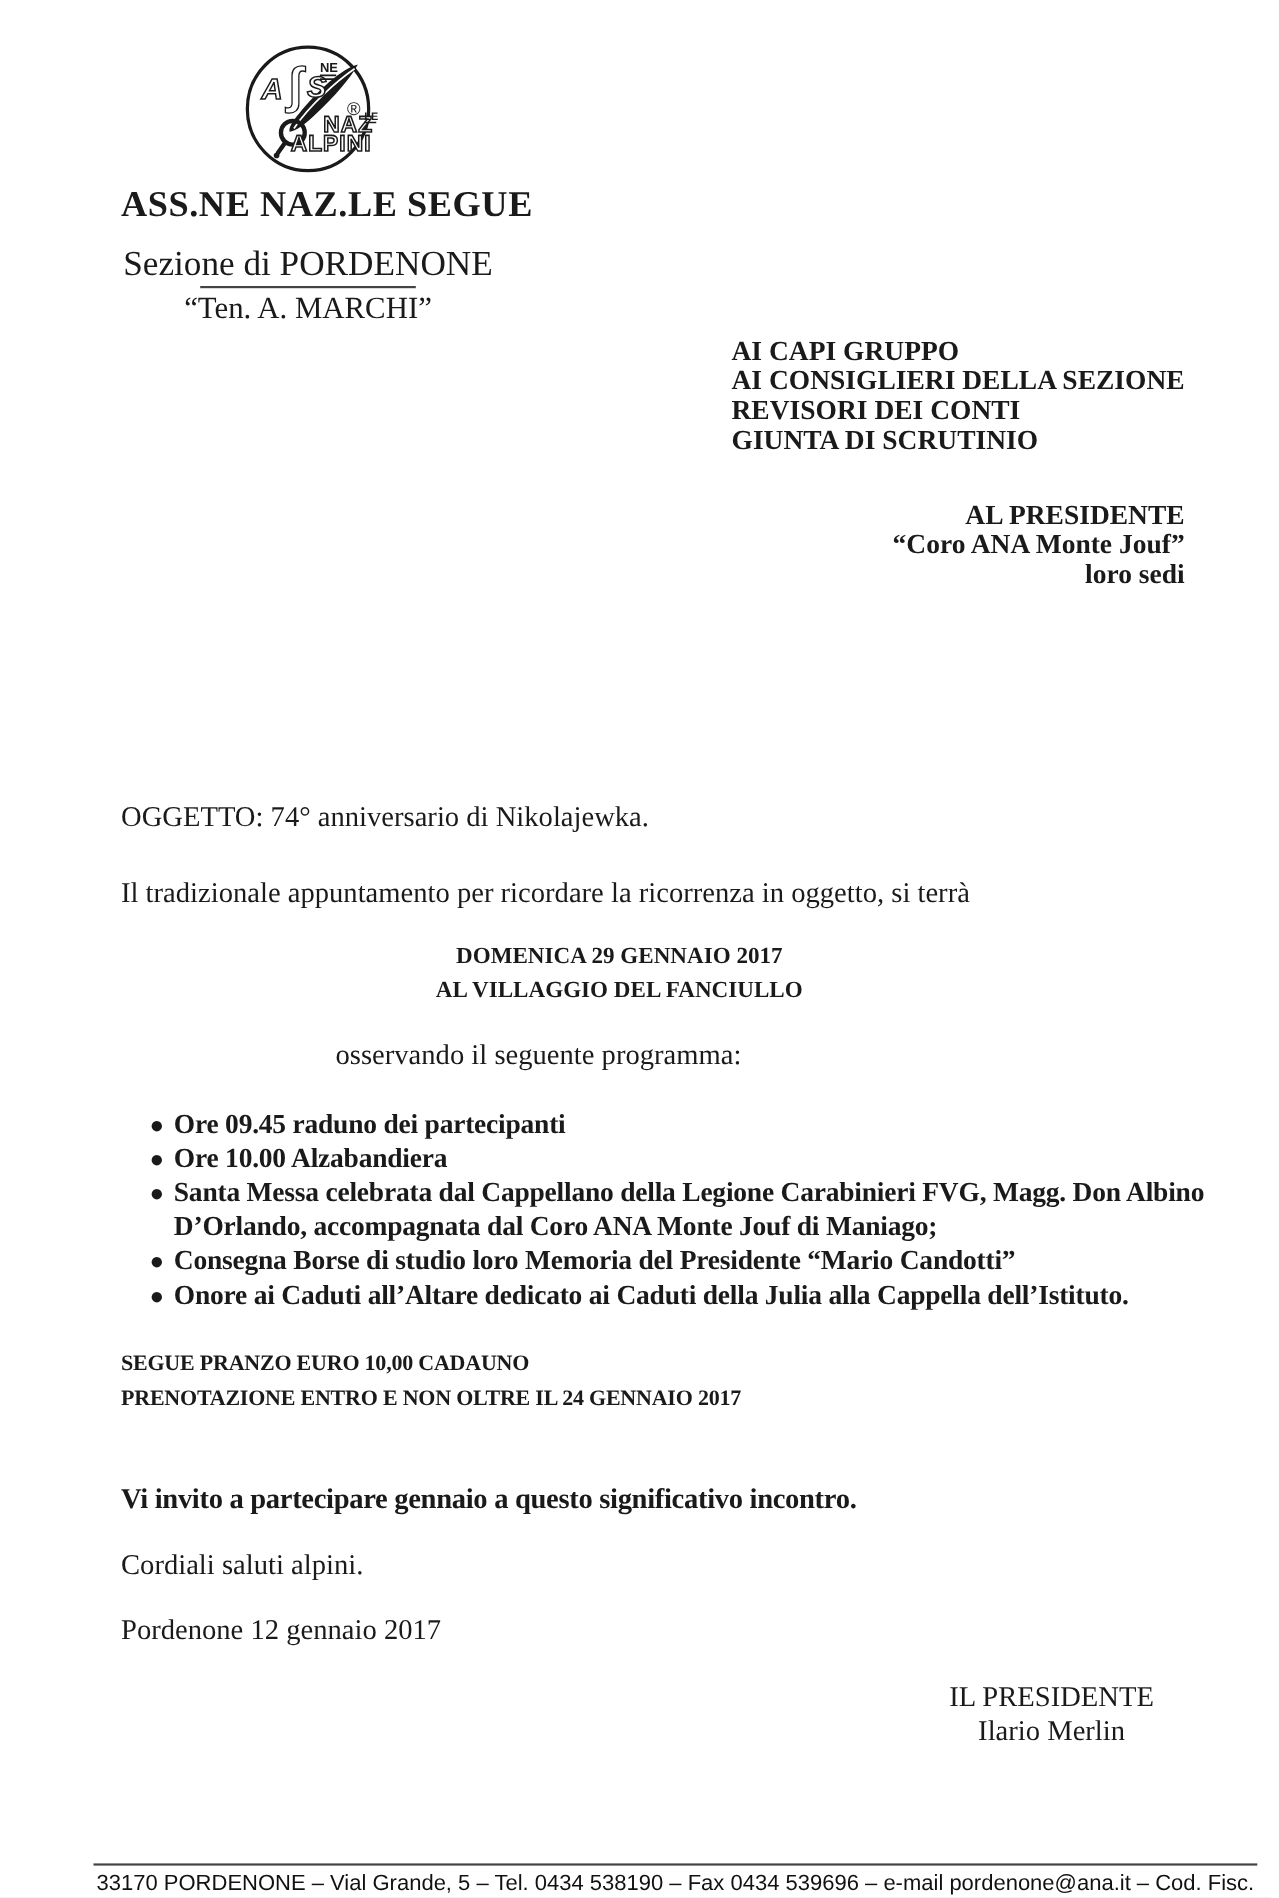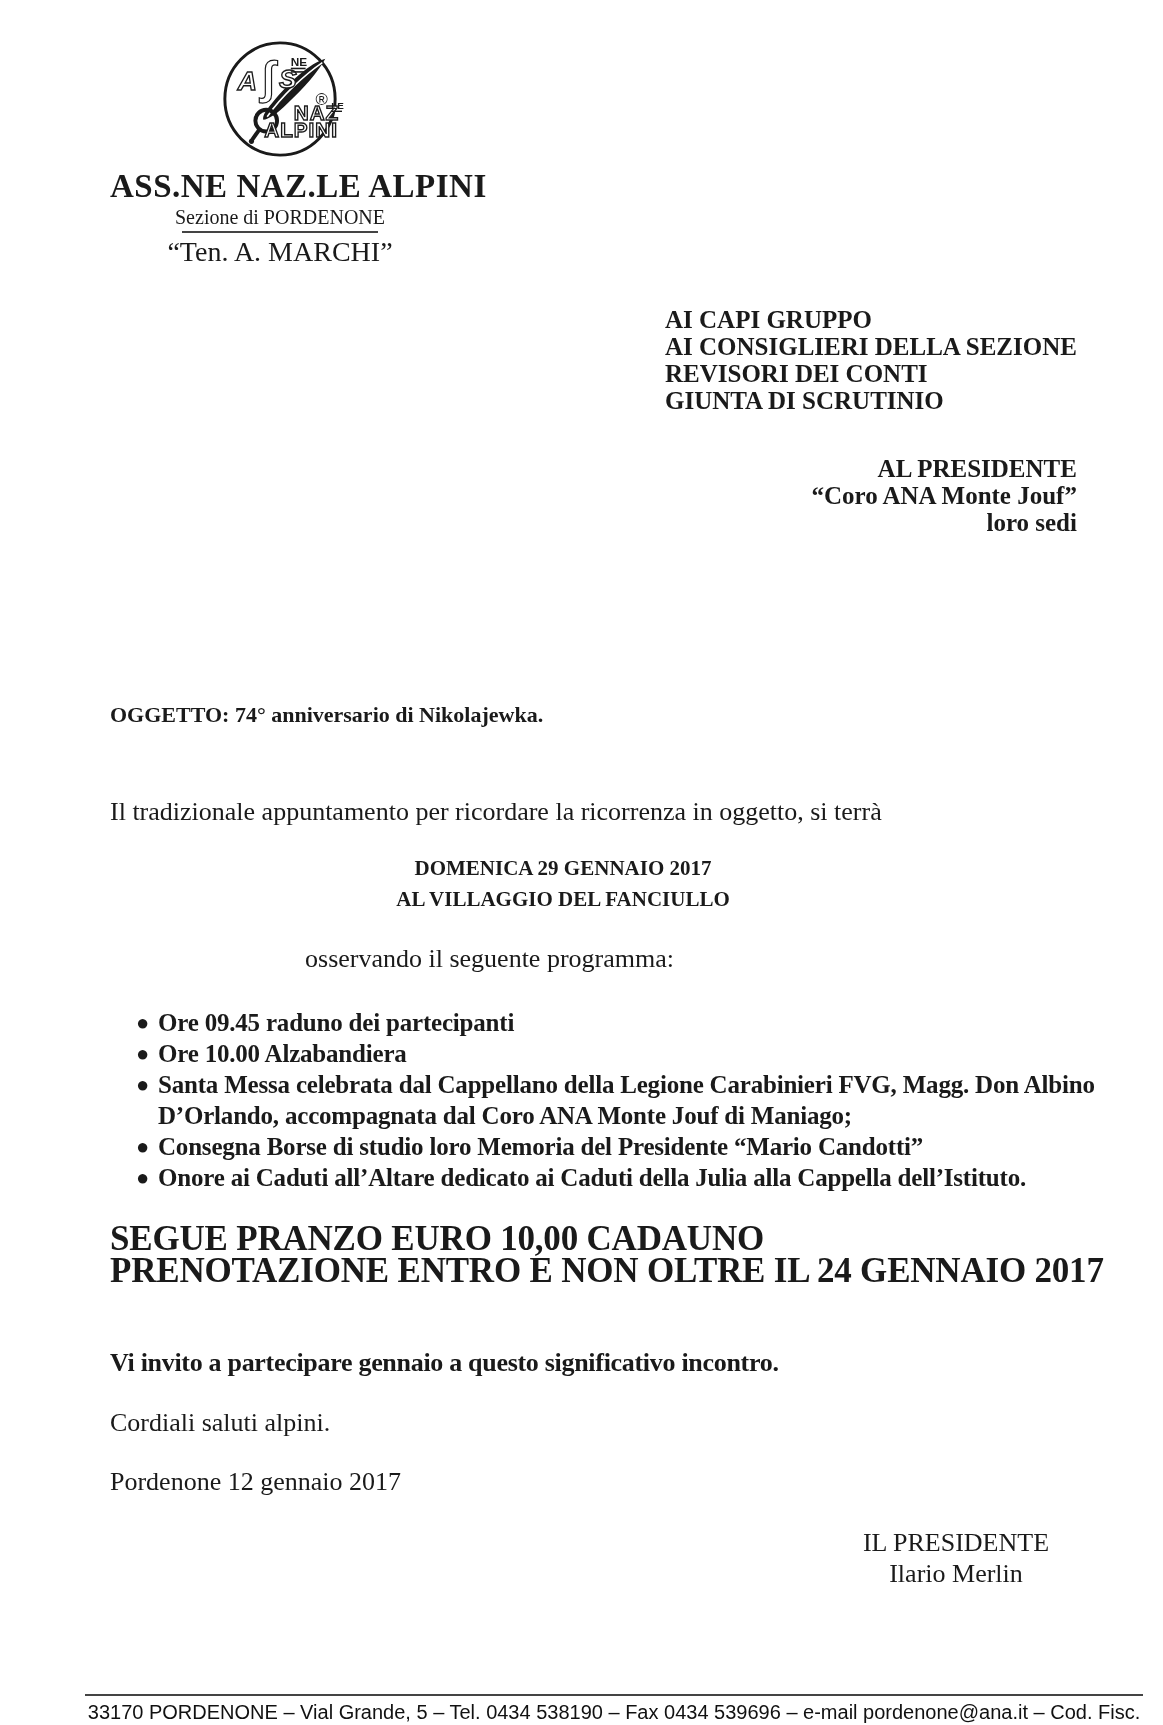--- a/index.html
+++ b/index.html
@@ -8,42 +8,42 @@
   #page {
     position:relative; width:1163px; height:1725px; margin:0 auto;
     background:var(--paper); color:var(--ink);
     font-family:"Liberation Serif", serif; overflow:hidden;
   }
 
   
   .letterhead { position:absolute; left:110px; top:36px; width:340px; text-align:center; }
   .logo-svg { display:block; margin:0 auto 6px auto; }
   .org-name { font-size:33px; font-weight:bold; letter-spacing:.5px; white-space:nowrap; }
-  .org-section { font-size:20px; margin-top:1px; white-space:nowrap; }
+  .org-section { font-size:32px; margin-top:16px; white-space:nowrap; }
   .org-underline { width:196px; height:2px; background:var(--rule); margin:2px auto 3px auto; }
   .org-dedication { font-size:28px; white-space:nowrap; }
 
   
   .recipients { position:absolute; left:665px; top:306px; font-size:25px; font-weight:bold; line-height:27px; }
   .recipients-secondary { margin-top:41px;text-align:right; }
 
   
-  .subject { position:absolute; left:110px; top:702px; font-size:22px; font-weight:bold; }
+  .subject { position:absolute; left:110px; top:728px; font-size:26px; font-weight:normal; }
   .intro { position:absolute; left:110px; top:797px; font-size:26px; }
   .event-lines { position:absolute; left:0; top:853px; width:1126px; text-align:center;
                  font-size:21px; font-weight:bold; line-height:31px; }
   .program-intro { position:absolute; left:0; top:944px; width:979px; text-align:center; font-size:26px; }
 
   ul.program { position:absolute; left:136px; top:1007px; width:1006px; list-style:none;
                font-size:25px; font-weight:bold; line-height:31px; letter-spacing:-0.2px; }
   ul.program li { display:flex; align-items:flex-start; }
   .bullet { flex:0 0 14px; width:14px; font-size:22px; line-height:31px; }
   .li-text { flex:1; margin-left:8px; }
 
-  .lunch { position:absolute; left:110px; top:1223px; font-size:35px; font-weight:bold;
+  .lunch { position:absolute; left:110px; top:1223px; font-size:20px; font-weight:bold;
            line-height:32px; letter-spacing:-0.2px; }
   .invitation { position:absolute; left:110px; top:1348px; font-size:26px; font-weight:bold; letter-spacing:-0.3px; }
   .salutation { position:absolute; left:110px; top:1408px; font-size:26px; }
   .dateline { position:absolute; left:110px; top:1467px; font-size:26px; }
 
   .signature { position:absolute; left:820px; top:1527px; width:272px; text-align:center;
                font-size:26px; line-height:31px; }
 
   .footer-rule { position:absolute; left:85px; top:1694px; width:1058px; height:2px; background:var(--rule); }
   .footer-text { position:absolute; left:85px; top:1701px; width:1058px; text-align:center;
@@ -72,21 +72,21 @@
       <text x="64" y="52" font-size="27" font-style="italic" stroke-width="1.4" class="logo-outline-text">S</text>
       <text x="76" y="29" font-size="12" fill="#1a1a1a" stroke="none" font-family="Liberation Sans, sans-serif" font-weight="bold">NE</text>
       <line x1="76" y1="32" x2="91" y2="32" stroke="#1a1a1a" stroke-width="1.6"></line>
       <line x1="76" y1="35.5" x2="91" y2="35.5" stroke="#1a1a1a" stroke-width="1.6"></line>
       <text x="101" y="69" font-size="17" fill="#1a1a1a" stroke="none" font-family="Liberation Sans, sans-serif">®</text>
       <text x="79" y="84" font-size="21" letter-spacing="1" stroke-width="1.4" class="logo-outline-text">NAZ</text>
       <text x="117" y="73" font-size="10" fill="#1a1a1a" stroke="none" font-family="Liberation Sans, sans-serif" font-weight="bold">LE</text>
       <line x1="117" y1="75.5" x2="128" y2="75.5" stroke="#1a1a1a" stroke-width="1.4"></line>
       <text x="49" y="102" font-size="21" letter-spacing="1" stroke-width="1.4" class="logo-outline-text">ALPINI</text>
     </svg>
-    <div class="org-name">ASS.NE NAZ.LE ALPINI</div>
+    <div class="org-name">ASS.NE NAZ.LE SEGUE</div>
     <div class="org-section">Sezione di PORDENONE</div>
     <div class="org-underline"></div>
     <div class="org-dedication">“Ten. A. MARCHI”</div>
   </div>
 
   <div class="recipients">
     <div>AI CAPI GRUPPO</div>
     <div>AI CONSIGLIERI DELLA SEZIONE</div>
     <div>REVISORI DEI CONTI</div>
     <div>GIUNTA DI SCRUTINIO</div>

